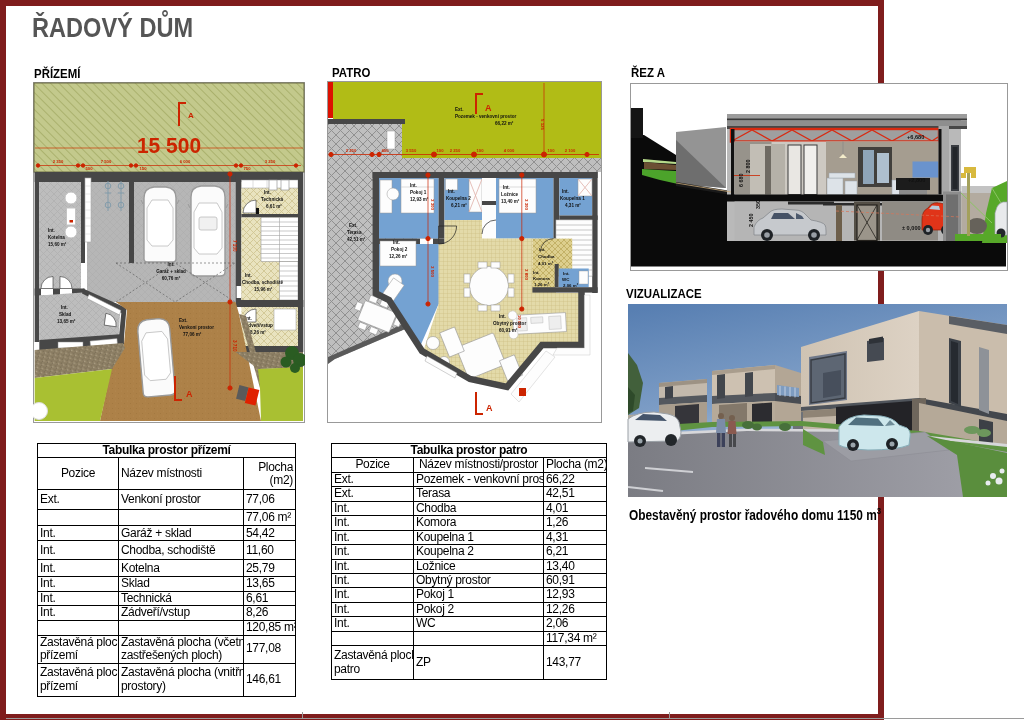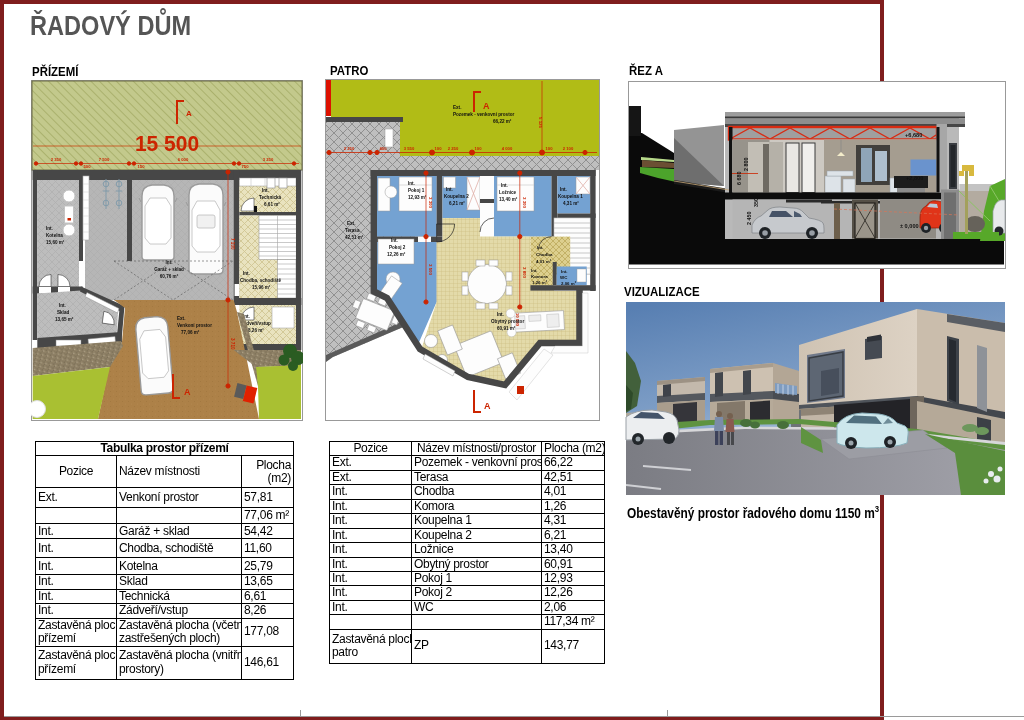--- a/index.html
+++ b/index.html
@@ -1,17 +1,17 @@
 <!DOCTYPE html>
 <html><head>
 <meta charset="utf-8">
 <style>
 html,body{margin:0;padding:0;}
 body{width:1024px;height:720px;background:#ffffff;font-family:"Liberation Sans",sans-serif;position:relative;overflow:hidden;}
-.page{position:absolute;left:0;top:0;width:884px;height:720px;border:4px solid #7f1d1d;box-sizing:border-box;}
+.page{position:absolute;left:0;top:0;width:884px;height:720px;border:6px solid #7f1d1d;box-sizing:border-box;}
 .abs{position:absolute;}
 .seclbl{font-weight:bold;color:#000;font-size:13px;line-height:1;transform:scaleX(0.88);transform-origin:0 0;white-space:nowrap;}
 table{border-collapse:collapse;font-size:12px;color:#000;table-layout:fixed;line-height:1.12;letter-spacing:-0.3px;}
 td{border:1px solid #000;padding:0 2px;vertical-align:middle;overflow:hidden;}
 td:last-child{white-space:nowrap;}
 </style>
 </head>
 <body>
 <div class="page">
 
@@ -901,21 +901,21 @@
           <td colspan="3" style="text-align:center;font-weight:bold;height:10px;">Tabulka prostor přízemí</td>
         </tr>
 <tr>
           <td style="text-align:center;height:31px;">Pozice</td>
           <td style="text-align:left;">Název místnosti</td>
           <td style="text-align:right;">Plocha<br>(m2)</td>
         </tr>
 <tr>
           <td style="height:19px;">Ext.</td>
           <td>Venkoní prostor</td>
-          <td>57,81</td>
+          <td>77,06</td>
         </tr>
 <tr>
           <td style="height:15px;"></td>
           <td></td>
           <td>77,06 m²</td>
         </tr>
 <tr>
           <td style="height:14px;">Int.</td>
           <td>Garáž + sklad</td>
           <td>54,42</td>
@@ -937,20 +937,25 @@
         </tr>
 <tr>
           <td style="height:12px;">Int.</td>
           <td>Technická</td>
           <td>6,61</td>
         </tr>
 <tr>
           <td style="height:13px;">Int.</td>
           <td>Zádveří/vstup</td>
           <td>8,26</td>
+        </tr>
+<tr>
+          <td style="height:14px;"></td>
+          <td></td>
+          <td>120,85 m²</td>
         </tr>
 <tr>
           <td style="height:24px;white-space:nowrap;">Zastavěná plocha<br>přízemí</td>
           <td style="white-space:nowrap;">Zastavěná  plocha (včetně<br>zastřešených ploch)</td>
           <td>177,08</td>
         </tr>
 <tr>
           <td style="height:32px;white-space:nowrap;">Zastavěná plocha<br>přízemí</td>
           <td style="white-space:nowrap;">Zastavěná  plocha (vnitřní<br>prostory)</td>
           <td>146,61</td>
@@ -958,20 +963,23 @@
 </tbody>
     </table>
 
 <table class="abs" style="left:325px;top:437px;width:275px;">
 <colgroup>
         <col style="width:82px">
         <col style="width:130px">
         <col style="width:63px">
       </colgroup>
 <tbody>
+        <tr>
+          <td colspan="3" style="text-align:center;font-weight:bold;height:10px;">Tabulka prostor patro</td>
+        </tr>
 <tr>
           <td style="text-align:center;height:13px;">Pozice</td>
           <td style="text-align:center;white-space:nowrap;">Název místnosti/prostor</td>
           <td style="text-align:center;white-space:nowrap;">Plocha (m2)</td>
         </tr>
 <tr>
           <td style="height:11px;">Ext.</td>
           <td style="white-space:nowrap;">Pozemek - venkovní prostor</td>
           <td>66,22</td>
         </tr>

